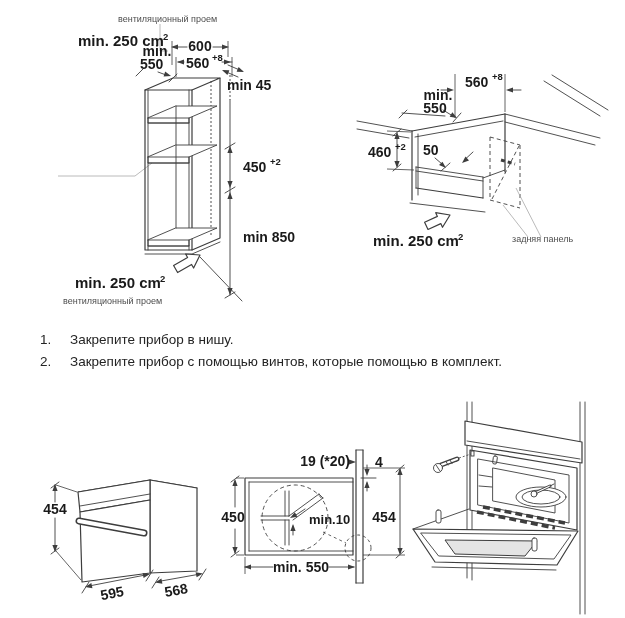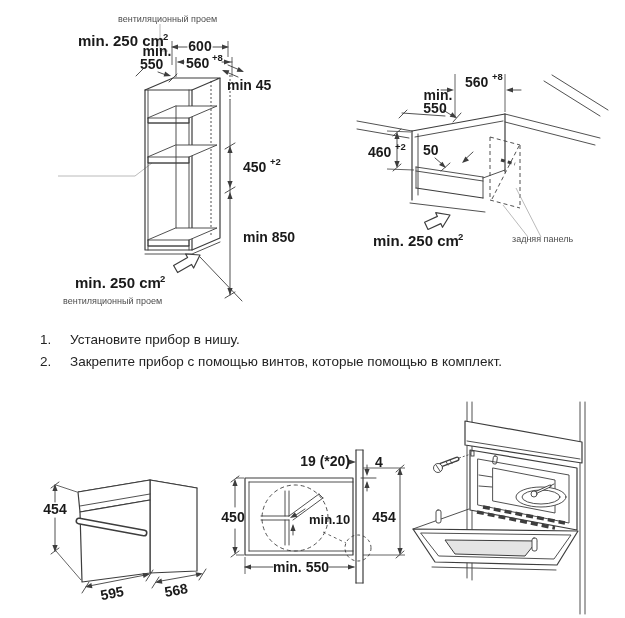--- a/index.html
+++ b/index.html
@@ -192,21 +192,21 @@
       <text class="dim" x="68" y="95">50</text>
       <text class="dimL" x="18" y="186">min. 250 cm</text>
       <text class="sup" x="103" y="180">2</text>
       <text class="lbl" x="157" y="182">задняя панель</text>
     </g>
   </svg>
 
   <div class="instructions">
     <div class="instr-row">
       <span class="instr-num">1.</span>
-      <span>Установите прибор в нишу.</span>
+      <span>Закрепите прибор в нишу.</span>
     </div>
     <div class="instr-row">
       <span class="instr-num">2.</span>
       <span>Закрепите прибор с помощью винтов, которые помощью в комплект.</span>
     </div>
   </div>
 
   <svg style="left:25px;top:440px;" width="200" height="165" viewBox="0 0 200 165">
     <g>
       <path class="ln wf" d="M53,52 L125,40 L172,48 L100,60 Z"></path>

